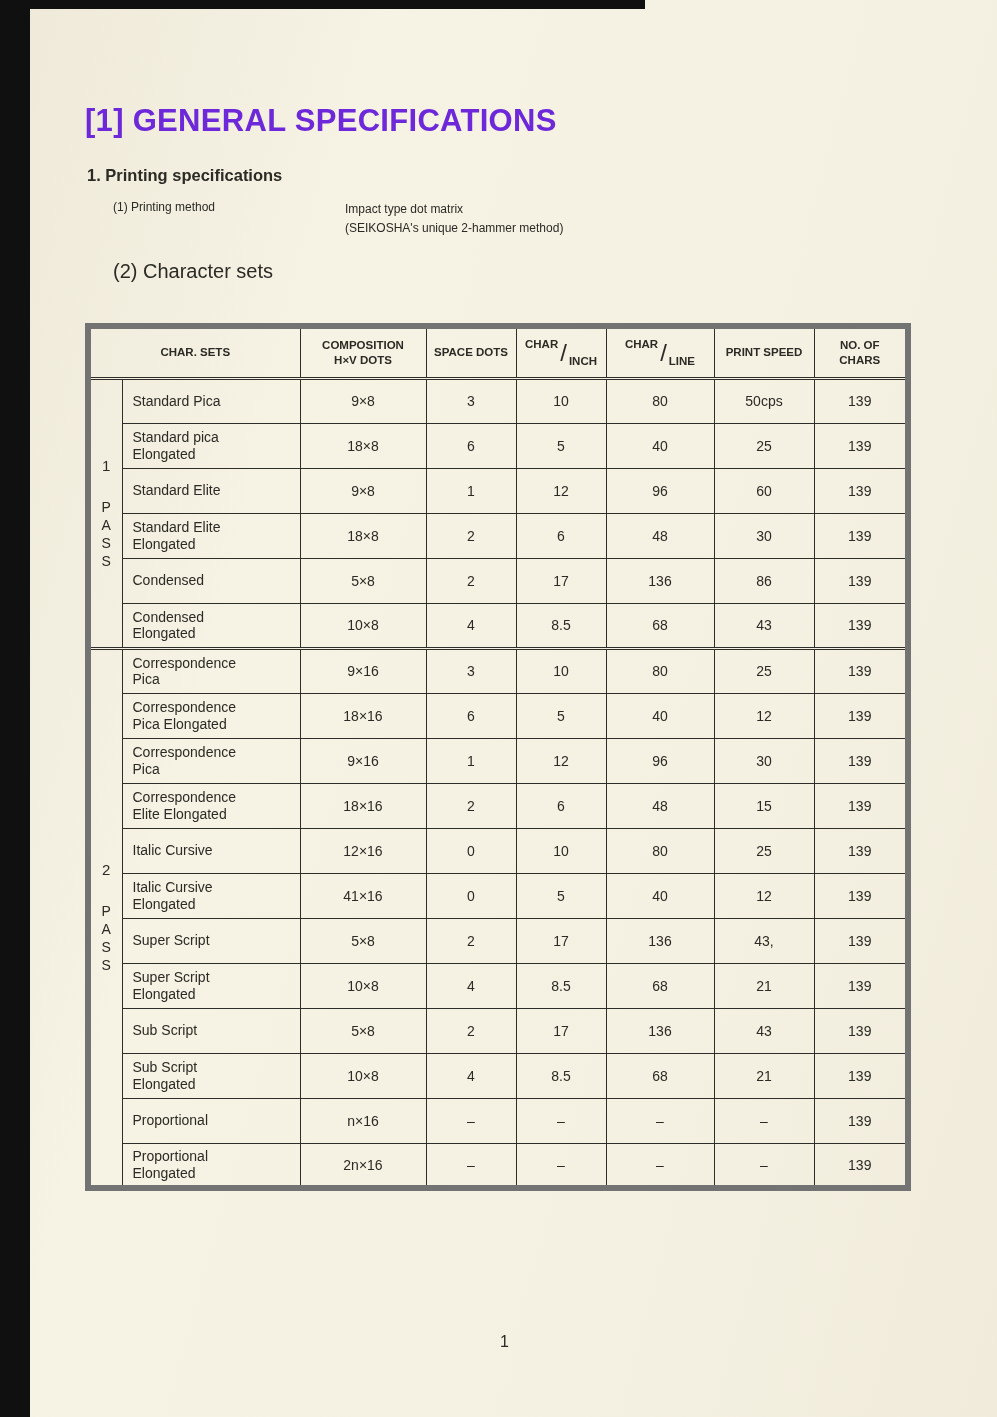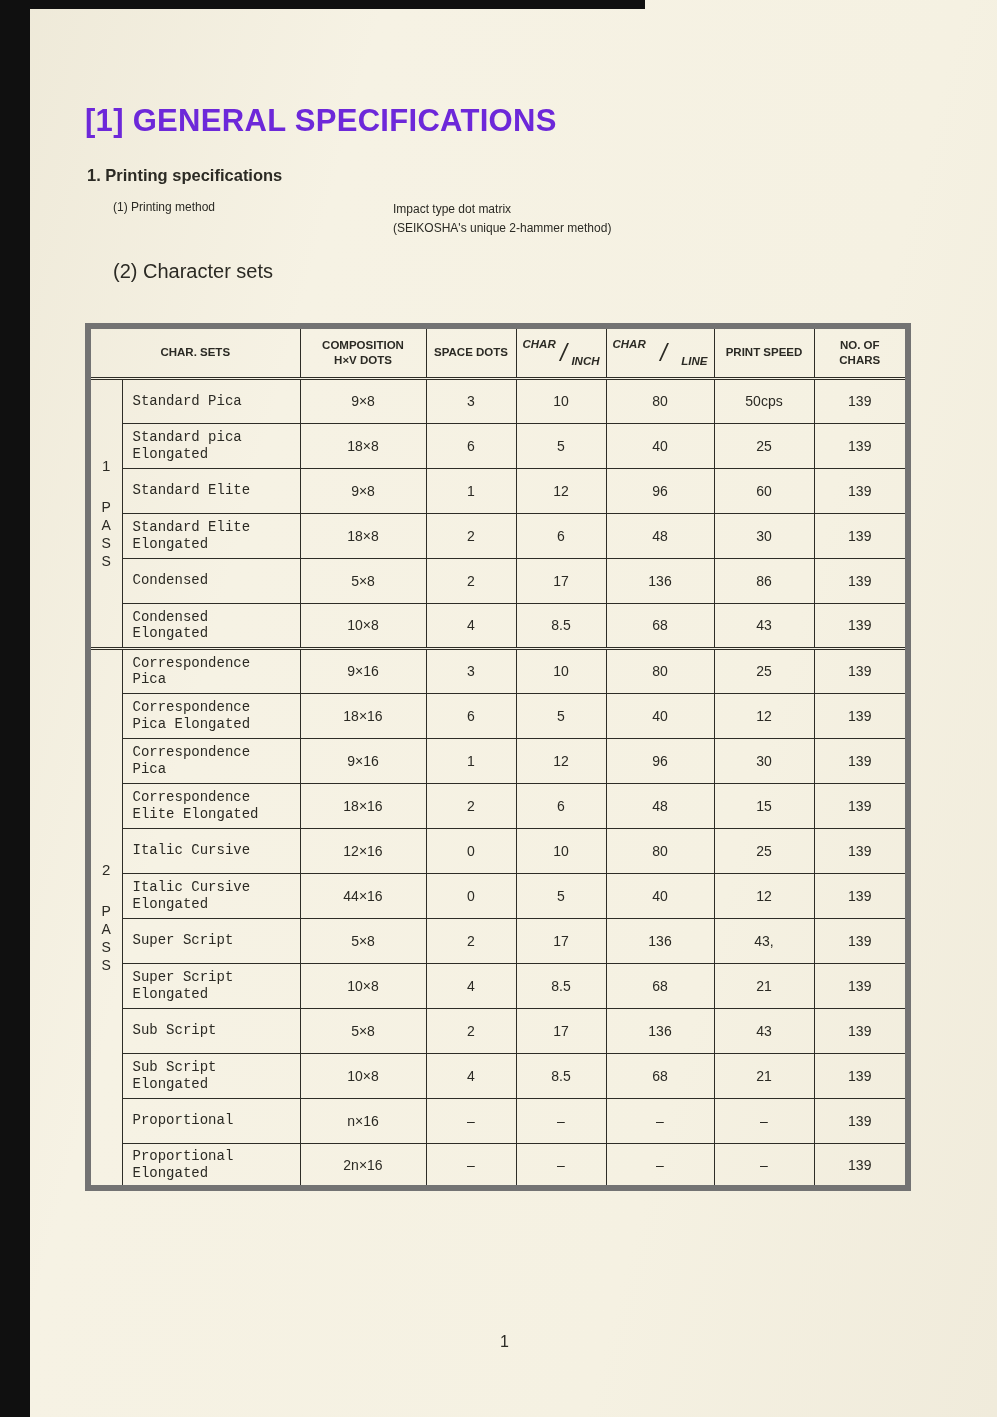--- a/index.html
+++ b/index.html
@@ -36,21 +36,21 @@
     margin: 27px 0 0 2px;
     font-size: 16.5px;
     font-weight: bold;
   }
   .spec-row {
     display: flex;
     margin: 15px 0 0 28px;
     font-size: 12px;
   }
   .spec-label { width: 232px; flex: 0 0 232px; }
-  .spec-value { line-height: 1.6; margin-left: 48px; }
+  .spec-value { line-height: 1.6; }
   .item-single {
     margin: 22px 0 0 28px;
     font-size: 20px;
   }
   table.spec-table {
     margin-top: 40px;
     width: 820px;
     border-collapse: collapse;
     table-layout: fixed;
     border: 6px solid #737373;
@@ -68,35 +68,33 @@
     font-size: 11.5px;
     font-weight: bold;
     border-bottom: 3px double #2e2d27;
     line-height: 1.35;
   }
   .spec-table tbody td { height: 45px; }
   .name-cell {
     text-align: left !important;
     padding-left: 10px !important;
     line-height: 1.2;
-    font-family: Liberation Mono, monospace;
   }
   .group-cell {
     font-size: 14px;
     padding: 0 !important;
   }
   .group-num { margin-bottom: 24px; font-size: 15px; }
   .group-letter { line-height: 1.3; font-size: 14px; }
   .group-start td { border-top: 3px double #2e2d27; }
   .frac {
     display: flex;
     align-items: stretch;
-    justify-content: space-between;
+    justify-content: center;
     height: 34px;
-    font-style: italic;
   }
   .frac .ft { align-self: flex-start; padding-top: 1px; }
   .frac .fs {
     font-size: 24px; font-weight: 400;
     line-height: 34px; margin: 0 2px;
   }
   .frac .fb { align-self: flex-end; padding-bottom: 1px; }
   .page-number {
     position: absolute;
     left: 500px; top: 1333px;
@@ -311,21 +309,21 @@
           <td>10</td>
           <td>80</td>
           <td>25</td>
           <td>139</td>
         </tr>
         <tr>
           <td class="name-cell">
             <div>Italic Cursive</div>
             <div>Elongated</div>
           </td>
-          <td>44×16</td>
+          <td>41×16</td>
           <td>0</td>
           <td>5</td>
           <td>40</td>
           <td>12</td>
           <td>139</td>
         </tr>
         <tr>
           <td class="name-cell">
             <div>Super Script</div>
           </td>

